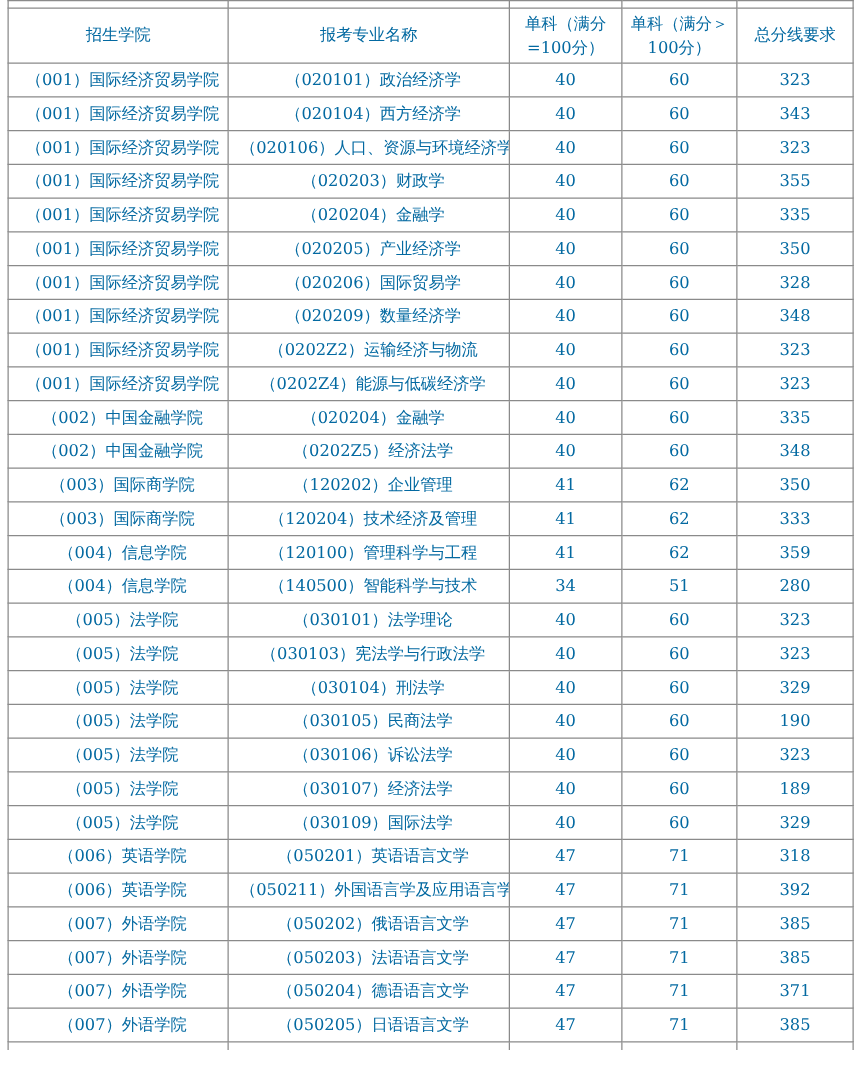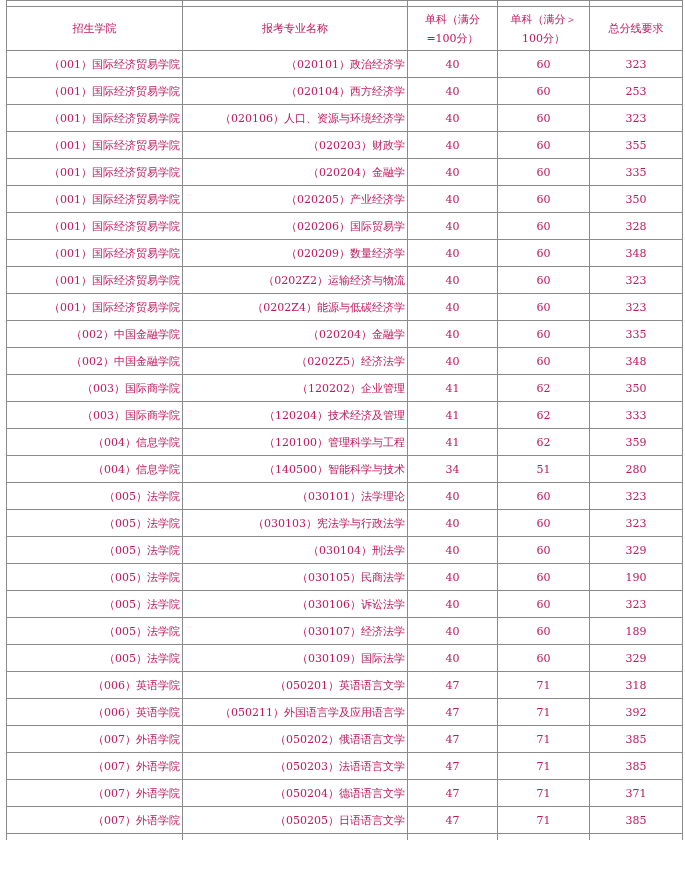--- a/index.html
+++ b/index.html
@@ -15,22 +15,22 @@
   .table-wrap {
     position: absolute;
     left: 6px;
     top: 0;
     width: 676px;
   }
   table {
     border-collapse: collapse;
     table-layout: fixed;
     width: 676px;
-    color: #be185d;
-    font-size: 11px;
+    color: #0369a1;
+    font-size: 13px;
   }
   td, th {
     border: 1px solid #8a8a8a;
     overflow: hidden;
     white-space: nowrap;
     font-weight: normal;
     vertical-align: middle;
     background: #ffffff;
   }
   
@@ -49,21 +49,21 @@
   }
   tbody td {
     height: 27px;
     padding: 0 2px 0 9px;
   }
   tbody td.center {
     text-align: center;
     padding: 0 2px;
   }
   tbody td.left {
-    text-align: right;
+    text-align: center;
   }
 </style>
 </head>
 <body>
 
 <div class="table-wrap">
   <table>
     <colgroup>
       <col style="width:176px">
       <col style="width:225px">
@@ -94,21 +94,21 @@
           <td class="left">（020101）政治经济学</td>
           <td class="center">40</td>
           <td class="center">60</td>
           <td class="center">323</td>
         </tr>
         <tr>
           <td class="left">（001）国际经济贸易学院</td>
           <td class="left">（020104）西方经济学</td>
           <td class="center">40</td>
           <td class="center">60</td>
-          <td class="center">253</td>
+          <td class="center">343</td>
         </tr>
         <tr>
           <td class="left">（001）国际经济贸易学院</td>
           <td class="left">（020106）人口、资源与环境经济学</td>
           <td class="center">40</td>
           <td class="center">60</td>
           <td class="center">323</td>
         </tr>
         <tr>
           <td class="left">（001）国际经济贸易学院</td>

